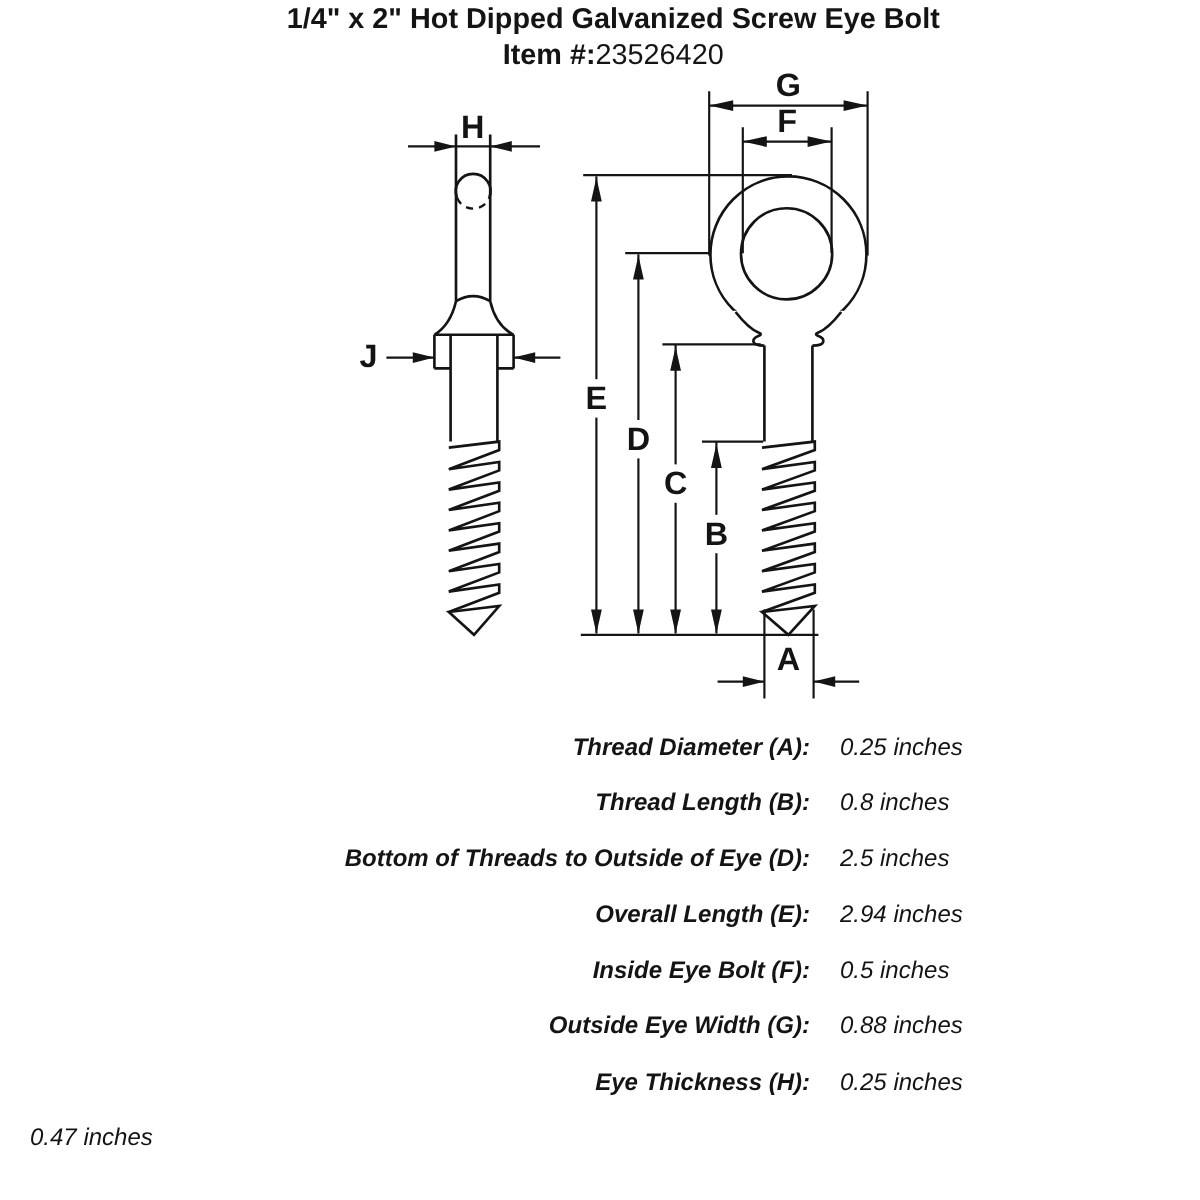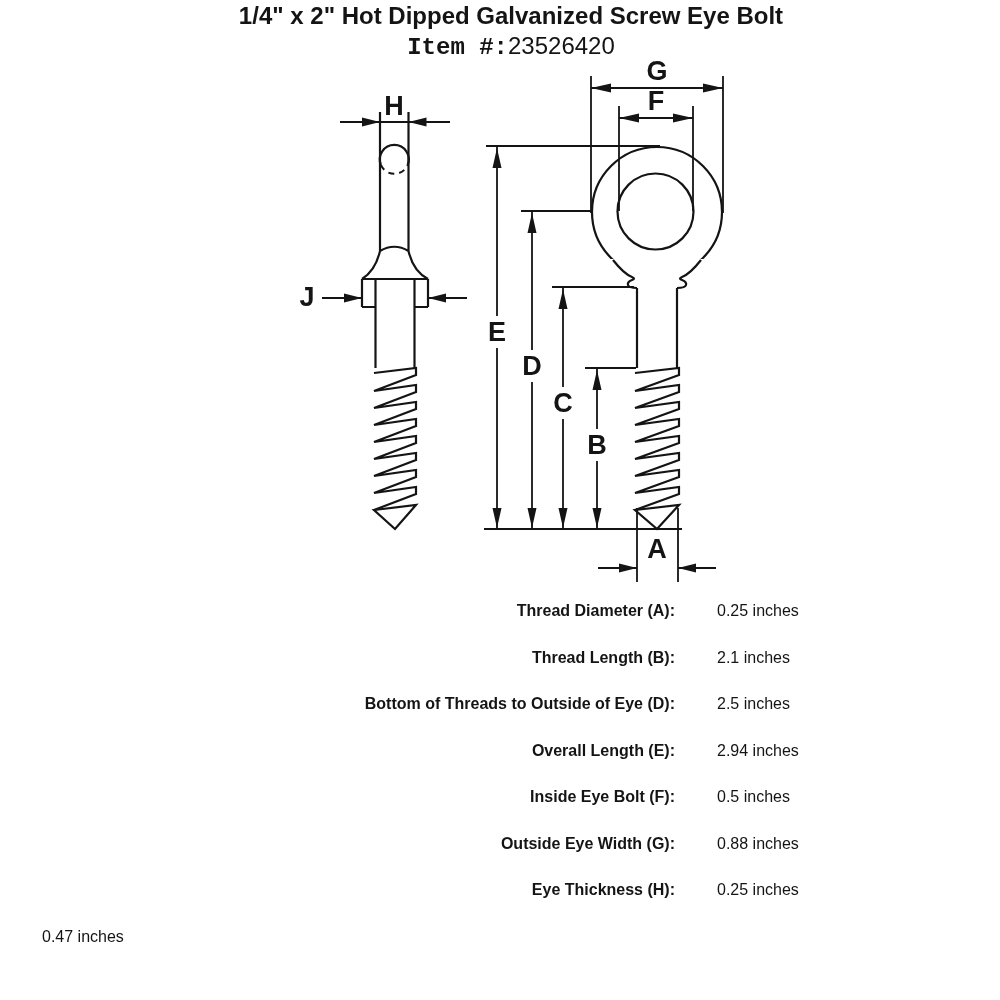--- a/index.html
+++ b/index.html
@@ -1,34 +1,34 @@
 <!DOCTYPE html>
 <html><head>
 <meta charset="utf-8">
 <style>
   html,body{margin:0;padding:0;background:#fff;}
   #canvas{position:relative;width:1000px;height:1000px;background:#fff;overflow:hidden;
           font-family:"Liberation Sans",sans-serif;color:#141414;}
   .header{position:absolute;top:0;left:11px;width:1000px;text-align:center;}
   .title{font-size:24px;font-weight:bold;line-height:30px;margin-top:1px;}
   .item-line{font-size:24px;line-height:30px;}
-  .item-label{font-weight:bold;font-family:Liberation Mono, monospace;}
+  .item-label{font-weight:bold;}
   svg{position:absolute;left:0;top:0;}
   .ln{stroke:#141414;stroke-width:1.8;fill:none;}
   .obj{stroke:#141414;stroke-width:2.2;fill:none;}
   .objw{stroke:#141414;stroke-width:2.2;fill:#fff;}
   .dash{stroke:#141414;stroke-width:2;fill:none;stroke-dasharray:6 5;}
   .ar{fill:#141414;stroke:none;}
   .ko{fill:#fff;stroke:none;}
   .dl{font-family:"Liberation Sans",sans-serif;font-size:27px;font-weight:bold;
       fill:#141414;text-anchor:middle;dominant-baseline:central;}
   .spec-table{position:absolute;left:0;top:588px;width:1000px;}
-  .spec-row{display:flex;height:46.5px;align-items:center;font-size:16px;}
+  .spec-row{display:flex;height:46.5px;align-items:flex-end;font-size:20px;font-style:italic;}
   .spec-label{width:675px;text-align:right;font-weight:bold;white-space:nowrap;}
-  .spec-value{margin-left:42px;white-space:nowrap;}
+  .spec-value{margin-left:25px;white-space:nowrap;}
 </style>
 </head>
 <body>
 
 <div id="canvas">
 
   <div class="header">
     <div class="title">1/4" x 2" Hot Dipped Galvanized Screw Eye Bolt</div>
     <div class="item-line"><span class="item-label">Item #:</span><span>23526420</span></div>
   </div>
@@ -135,21 +135,21 @@
     </g>
   </svg>
 
   <div class="spec-table">
     <div class="spec-row">
       <div class="spec-label">Thread Diameter (A):</div>
       <div class="spec-value">0.25 inches</div>
     </div>
     <div class="spec-row">
       <div class="spec-label">Thread Length (B):</div>
-      <div class="spec-value">2.1 inches</div>
+      <div class="spec-value">0.8 inches</div>
     </div>
     <div class="spec-row">
       <div class="spec-label">Bottom of Threads to Outside of Eye (D):</div>
       <div class="spec-value">2.5 inches</div>
     </div>
     <div class="spec-row">
       <div class="spec-label">Overall Length (E):</div>
       <div class="spec-value">2.94 inches</div>
     </div>
     <div class="spec-row">

